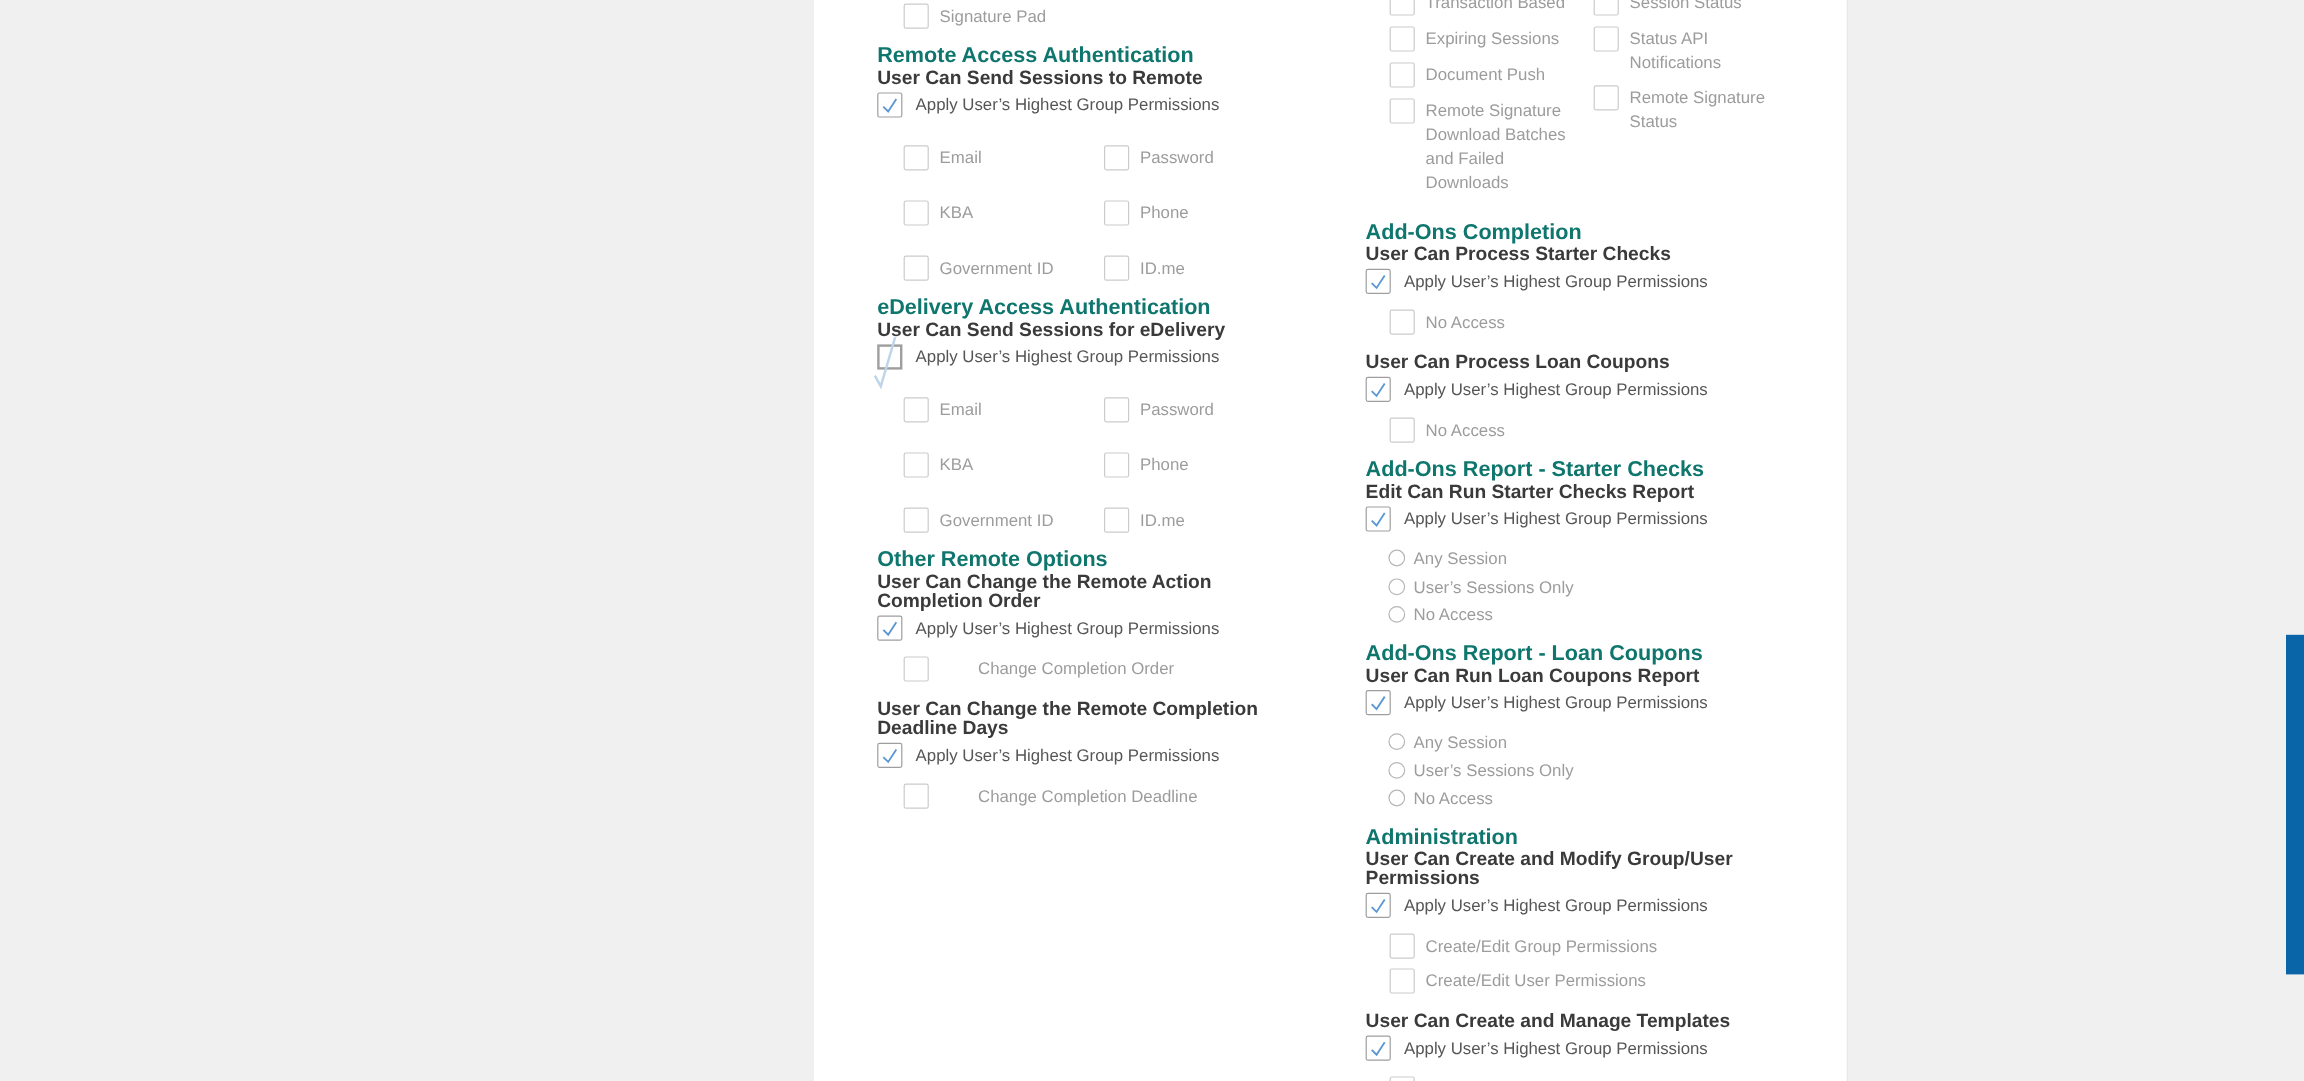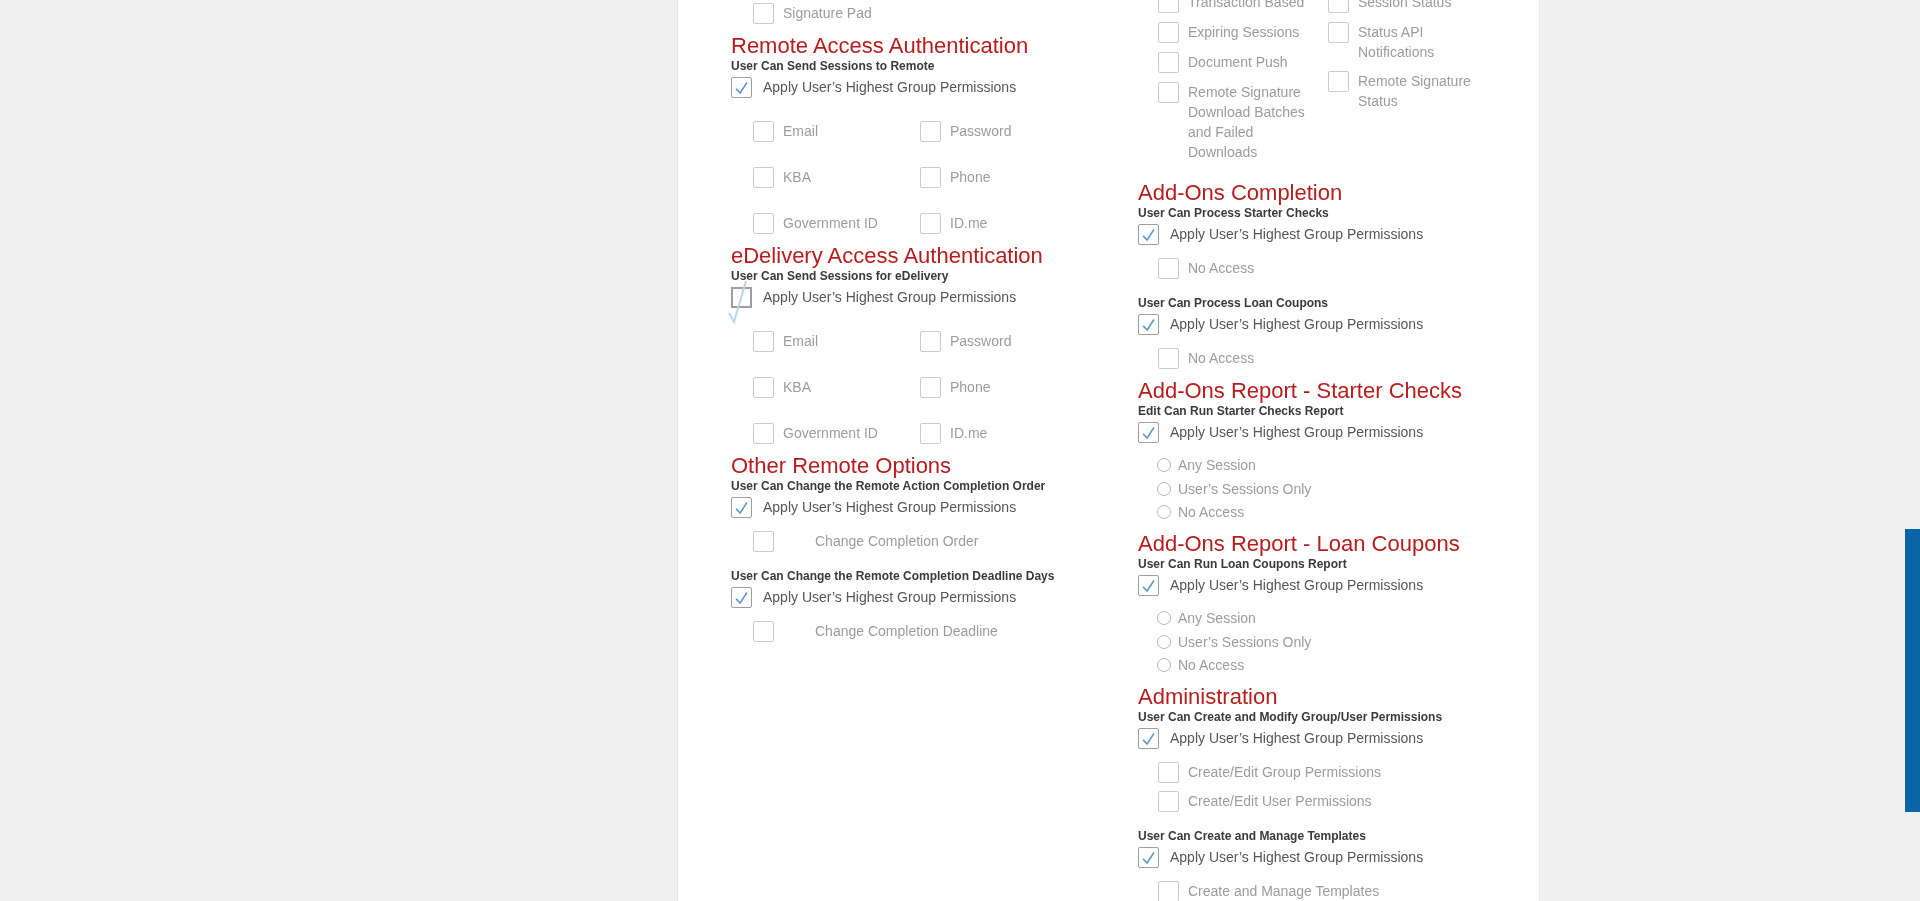--- a/index.html
+++ b/index.html
@@ -7,22 +7,22 @@
   body { background:#f0f0f0; font-family:"Liberation Sans","DejaVu Sans",sans-serif; }
   .viewport { position:relative; width:1920px; height:901px; }
 
   .panel { position:absolute; left:677px; top:0; width:863px; height:901px;
            background:#ffffff; border-left:1px solid #e7e7e7; border-right:1px solid #e7e7e7; }
 
   .col { position:absolute; top:0; }
   .col-left  { left:53px;  width:370px; }
   .col-right { left:460px; width:400px; }
 
-  h3 { font-size:22px; line-height:20px; font-weight:normal; color:#b91c1c; margin:12px 0 2px; }
-  h4 { font-size:12px; line-height:16px; font-weight:bold; color:#3a3a3a; margin:0 0 2px; }
+  h3 { font-size:18px; line-height:20px; font-weight:bold; color:#0f766e; margin:12px 0 2px; }
+  h4 { font-size:16px; line-height:16px; font-weight:bold; color:#3a3a3a; margin:0 0 2px; }
   .group-gap { margin-top:16px; }
 
   .row { display:flex; align-items:center; height:22px; margin-bottom:7px; }
   .row.apply { margin-bottom:12px; }
   .row.orphan { margin-top:2px; margin-left:22px; }
   .indent { margin-left:22px;gap:32px; }
   .indent-r { margin-left:20px; }
 
   .lbl { font-size:14px; color:#565656; margin-left:9px; white-space:nowrap; }
   .row.apply .lbl { margin-left:11px; }

